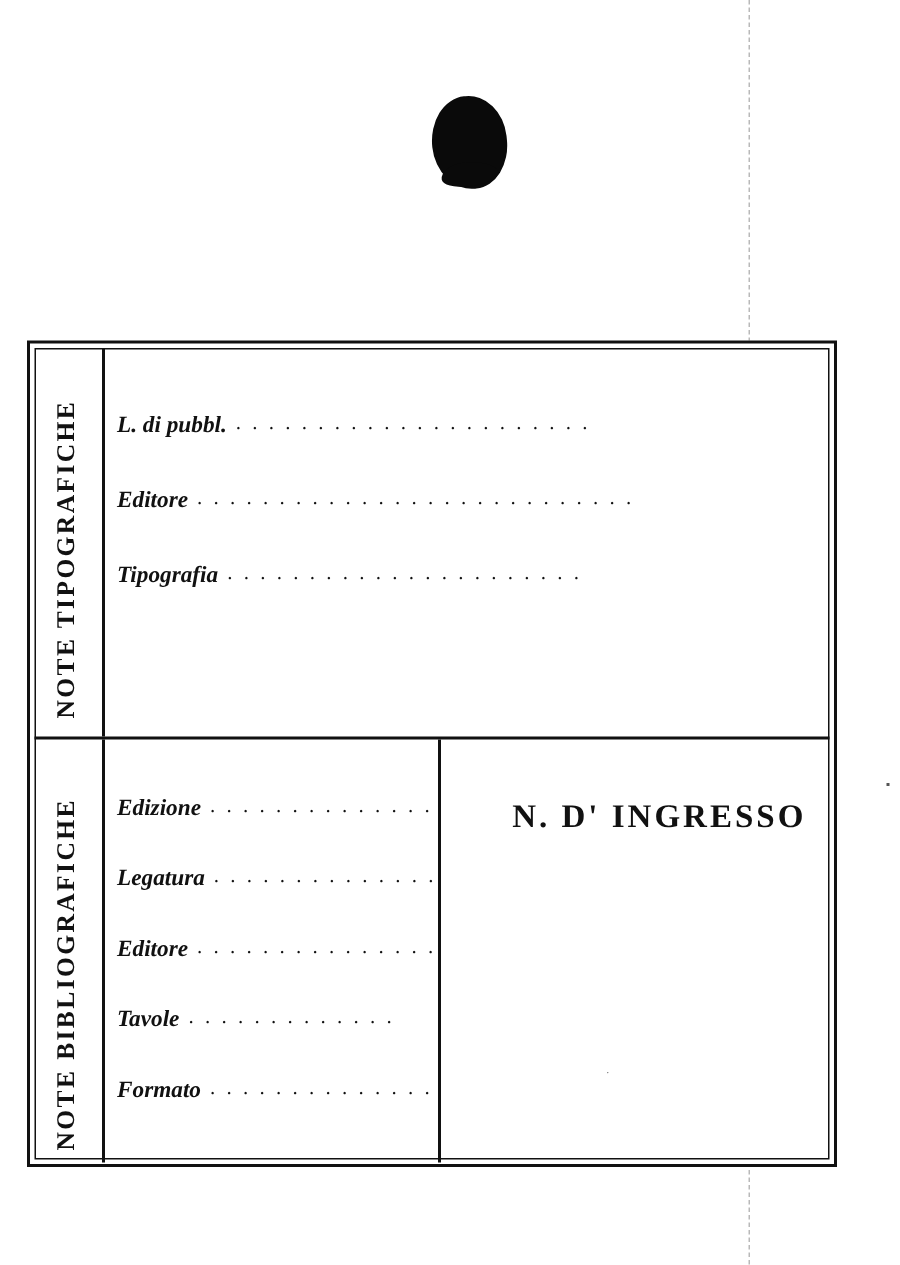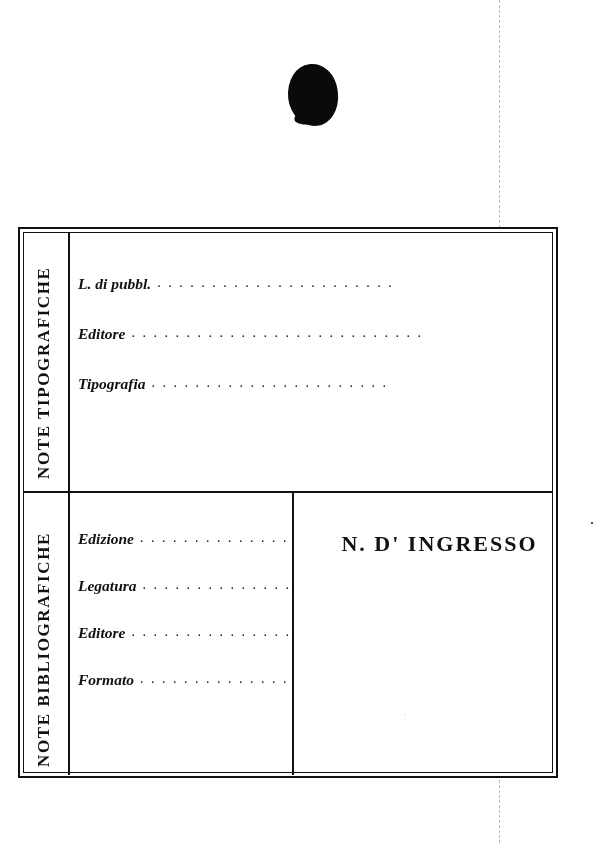--- a/index.html
+++ b/index.html
@@ -249,20 +249,24 @@
       </div>
       <div class="field-row">
         <span class="field-label">Legatura</span>
         <span class="dots">. . . . . . . . . . . . . . .</span>
       </div>
       <div class="field-row">
         <span class="field-label">Editore</span>
         <span class="dots">. . . . . . . . . . . . . . . .</span>
       </div>
       <div class="field-row">
+        <span class="field-label">Tavole</span>
+        <span class="dots">. . . .   . . . . . . . . .</span>
+      </div>
+      <div class="field-row">
         <span class="field-label">Formato</span>
         <span class="dots">. . . . . . . . . . . . . . .</span>
       </div>
     </div>
 
     <div class="ingresso">
       <div class="ingresso-title">N.  D' INGRESSO</div>
       <div class="ingresso-speck">·</div>
     </div>
   </div>

